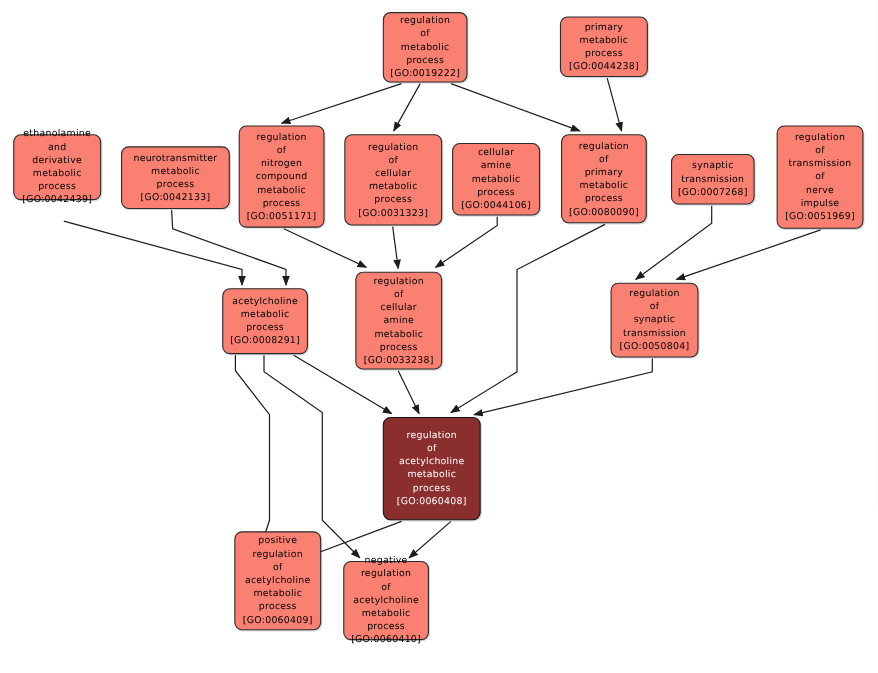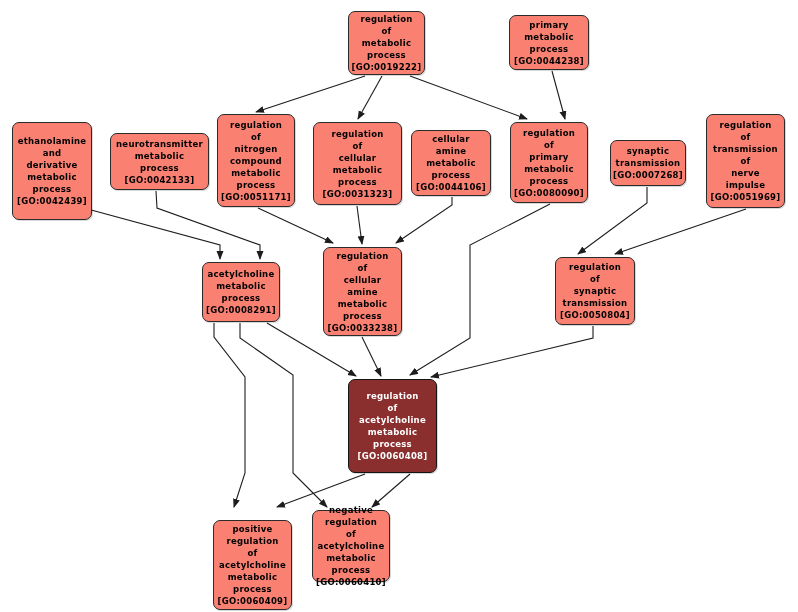--- a/index.html
+++ b/index.html
@@ -11,21 +11,20 @@
     --edge:#1d1d1d;
     --background:#ffffff;
   }
   html,body{margin:0;padding:0;}
   body{background:#e9e9e9;font-family:"DejaVu Sans", sans-serif;}
   .canvas{
     position:relative;
     width:798px;height:612px;
     background:var(--background);
     overflow:hidden;
-    font-weight:bold;
   }
   #edge-layer{
     position:absolute;left:0;top:0;width:798px;height:612px;
   }
   #edge-layer polyline{
     fill:none;
     stroke:var(--edge);
     stroke-width:1.1;
   }
   .node{
@@ -92,21 +91,21 @@
 metabolic
 process
 [GO:0019222]</span>
   </div>
   <div class="node" style="left:509px;top:15px;width:80px;height:55px">
     <span class="lbl">primary
 metabolic
 process
 [GO:0044238]</span>
   </div>
-  <div class="node" style="left:12px;top:122px;width:80px;height:98px">
+  <div class="node" style="left:12px;top:122px;width:80px;height:60px">
     <span class="lbl">ethanolamine
 and
 derivative
 metabolic
 process
 [GO:0042439]</span>
   </div>
   <div class="node" style="left:110px;top:133px;width:99px;height:57px">
     <span class="lbl">neurotransmitter
 metabolic
@@ -182,21 +181,21 @@
 [GO:0050804]</span>
   </div>
   <div class="node focus" style="left:348px;top:379px;width:89px;height:94px">
     <span class="lbl">regulation
 of
 acetylcholine
 metabolic
 process
 [GO:0060408]</span>
   </div>
-  <div class="node" style="left:213px;top:520px;width:79px;height:90px">
+  <div class="node" style="left:213px;top:483px;width:79px;height:90px">
     <span class="lbl">positive
 regulation
 of
 acetylcholine
 metabolic
 process
 [GO:0060409]</span>
   </div>
   <div class="node" style="left:312px;top:510px;width:78px;height:72px">
     <span class="lbl">negative

